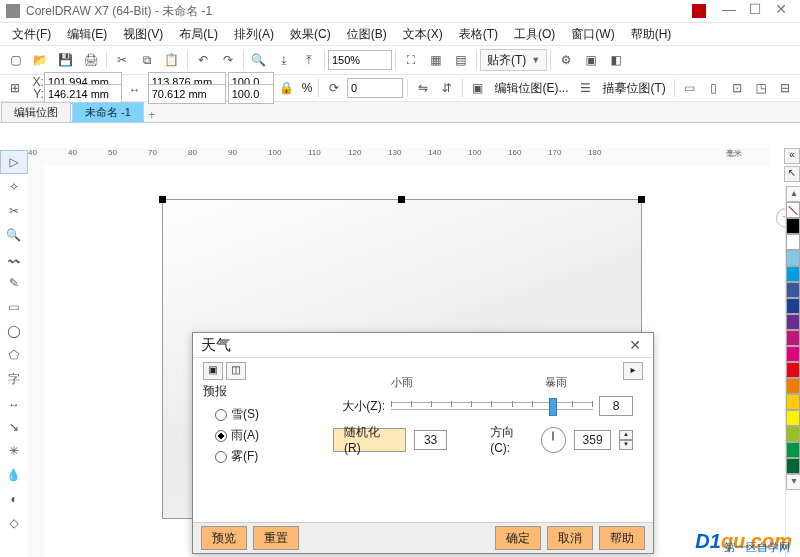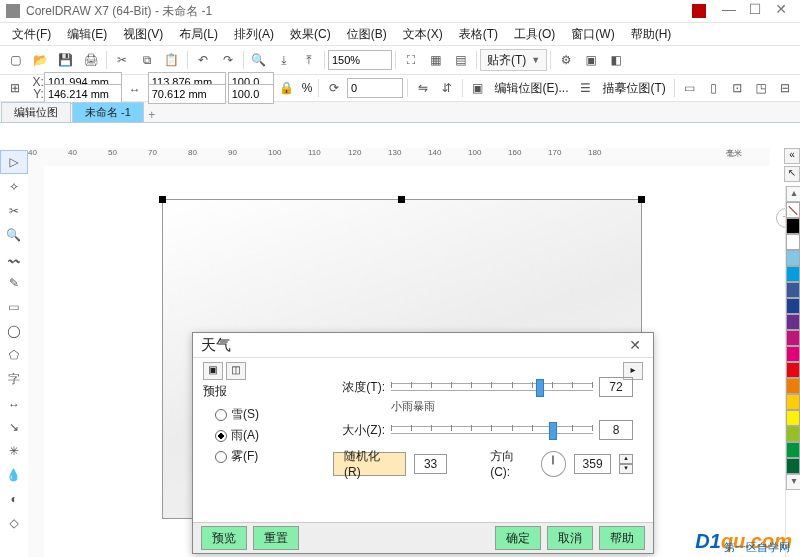--- a/index.html
+++ b/index.html
@@ -69,23 +69,23 @@
 .radio i{width:10px;height:10px;border:1px solid #666;border-radius:50%;display:inline-block}
 .radio.sel i{background:radial-gradient(circle,#000 40%,#fff 41%)}
 .sliders{position:absolute;left:140px;top:44px;width:300px}
 .srow{display:flex;align-items:center;gap:6px;margin-bottom:4px;font-size:12px}
 .srow .slabel{width:52px;text-align:right}
 .slider{flex:1;height:6px;border-top:1px solid #aaa;border-bottom:1px solid #aaa;position:relative}
 .ticks{position:absolute;left:0;right:0;top:-2px;height:10px;display:flex;justify-content:space-between}
 .ticks i{width:1px;height:6px;background:#888;display:block}
 .thumb{position:absolute;top:-5px;width:6px;height:16px;background:#4aa0e8;border:1px solid #2e7fc0}
 .sval{width:32px;height:18px;border:1px solid #999;text-align:center;line-height:18px}
-.scale-lbls{display:flex;justify-content:flex-start;font-size:11px;color:#444;margin:-2px 16px 6px 58px;width:176px}
+.scale-lbls{display:flex;justify-content:space-between;font-size:11px;color:#444;margin:-2px 16px 6px 58px;width:176px}
 .randrow{display:flex;align-items:center;gap:8px;margin-top:8px}
-.btn{height:22px;padding:0 10px;border:1px solid #999;background:#86efac;font-size:12px;display:flex;align-items:center}
+.btn{height:22px;padding:0 10px;border:1px solid #999;background:#fdba74;font-size:12px;display:flex;align-items:center}
 .dirclock{width:24px;height:24px;border:1px solid #999;border-radius:50%;position:relative}
 .dirclock::after{content:"";position:absolute;left:50%;top:50%;width:9px;height:1px;background:#000;transform-origin:left center;transform:rotate(-90deg)}
 .spin{display:flex;flex-direction:column}
 .spin b{width:12px;height:8px;border:1px solid #999;font-size:7px;line-height:6px;text-align:center;background:#f4f4f4;font-weight:normal}
 .dlg-foot{position:absolute;left:0;right:0;bottom:0;height:30px;background:#eee;border-top:1px solid #ccc;display:flex;align-items:center;padding:0 8px;gap:6px}
 .watermark{position:absolute;right:8px;bottom:4px;font-size:20px;font-style:italic;font-weight:bold;z-index:20}
 .watermark .d{color:#0063c6}
 .watermark .o{color:#ff8a00}
 .wm-sub{position:absolute;right:10px;bottom:2px;font-size:11px;color:#0063c6;z-index:20}
 </style>
@@ -292,40 +292,20 @@
           <i></i>
           <span>雨(A)</span>
         </div>
       <div class="radio">
           <i></i>
           <span>雾(F)</span>
         </div>
     </div>
 
     <div class="sliders">
-      <div class="srow">
-        <span class="slabel">浓度(T):</span>
-        <div class="slider">
-          <div class="ticks">
-              <i></i>
-              <i></i>
-              <i></i>
-              <i></i>
-              <i></i>
-              <i></i>
-              <i></i>
-              <i></i>
-              <i></i>
-              <i></i>
-              <i></i>
-            </div>
-          <div class="thumb" style="left:72%"></div>
-        </div>
-        <div class="sval">72</div>
-      </div>
       <div class="scale-lbls">
         <span>小雨</span>
         <span>暴雨</span>
       </div>
       <div class="srow">
         <span class="slabel">大小(Z):</span>
         <div class="slider">
           <div class="ticks">
               <i></i>
               <i></i>

